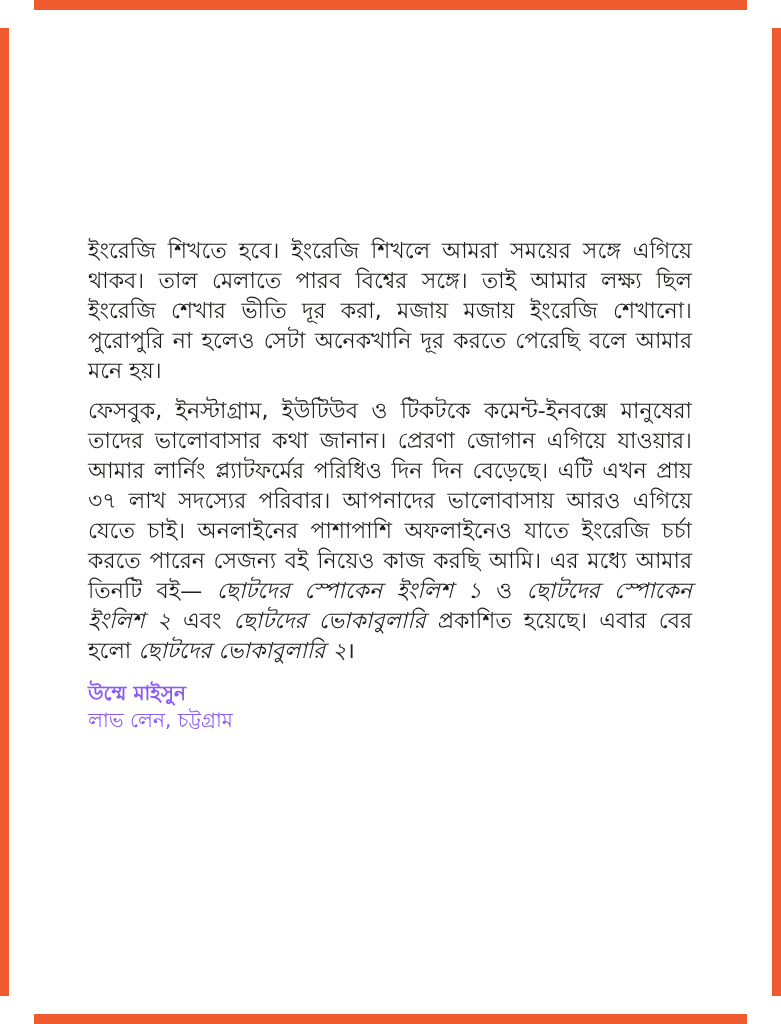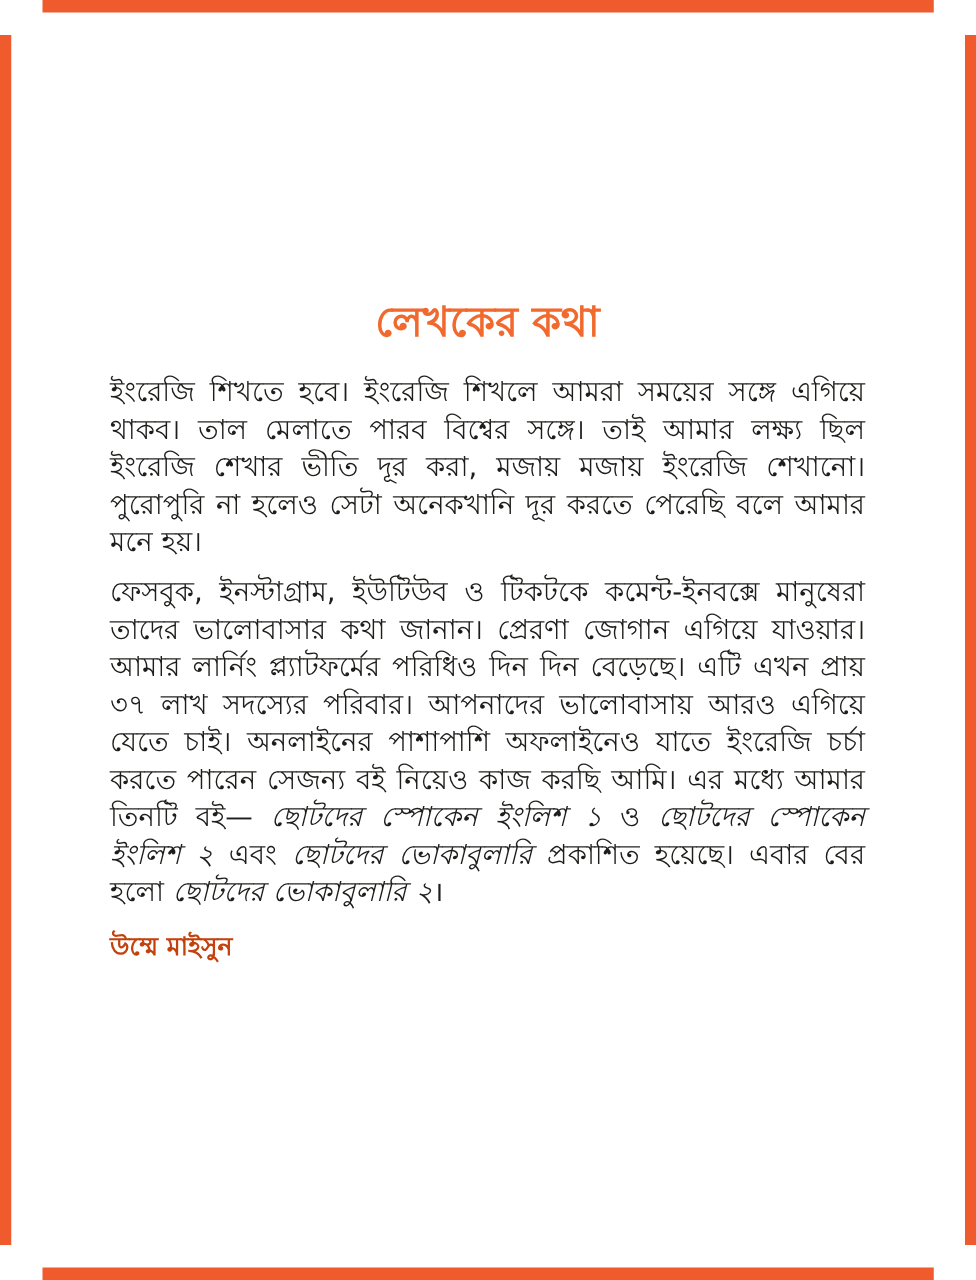--- a/index.html
+++ b/index.html
@@ -45,36 +45,36 @@
     line-height: 30px;
     text-align: justify;
     margin: 0 0 10px 0;
     color: #1d1d1b;
   }
   .body-para span.it { font-style: italic; }
   .signature {
     margin-top: 14px;
     font-size: 20px;
     line-height: 27px;
-    color: #c2410c;
+    color: #8b5cf6;
   }
   .signature .sig-name { font-weight: bold; }
 </style>
 </head>
 <body>
 
 <div class="frame-bar frame-top"></div>
 <div class="frame-bar frame-bottom"></div>
 <div class="frame-bar frame-left"></div>
 <div class="frame-bar frame-right"></div>
 
 <div class="content">
-  <h1 class="page-title">লেখকের কথা</h1>
 
   <p class="body-para"><span>ইংরেজি শিখতে হবে। ইংরেজি শিখলে আমরা সময়ের সঙ্গে এগিয়ে থাকব। তাল মেলাতে পারব বিশ্বের সঙ্গে। তাই আমার লক্ষ্য ছিল ইংরেজি শেখার ভীতি দূর করা, মজায় মজায় ইংরেজি শেখানো। পুরোপুরি না হলেও সেটা অনেকখানি দূর করতে পেরেছি বলে আমার মনে হয়।</span></p>
 
   <p class="body-para"><span>ফেসবুক, ইনস্টাগ্রাম, ইউটিউব ও টিকটকে কমেন্ট-ইনবক্সে মানুষেরা তাদের ভালোবাসার কথা জানান। প্রেরণা জোগান এগিয়ে যাওয়ার। আমার লার্নিং প্ল্যাটফর্মের পরিধিও দিন দিন বেড়েছে। এটি এখন প্রায় ৩৭ লাখ সদস্যের পরিবার। আপনাদের ভালোবাসায় আরও এগিয়ে যেতে চাই। অনলাইনের পাশাপাশি অফলাইনেও যাতে ইংরেজি চর্চা করতে পারেন সেজন্য বই নিয়েও কাজ করছি আমি। এর মধ্যে আমার তিনটি বই— </span><span class="it">ছোটদের স্পোকেন ইংলিশ ১</span><span> ও </span><span class="it">ছোটদের স্পোকেন ইংলিশ ২</span><span> এবং </span><span class="it">ছোটদের ভোকাবুলারি</span><span> প্রকাশিত হয়েছে। এবার বের হলো </span><span class="it">ছোটদের ভোকাবুলারি ২</span><span>।</span></p>
 
 
   <div class="signature">
     <div class="sig-name">উম্মে মাইসুন</div>
+    <div class="sig-place">লাভ লেন, চট্টগ্রাম</div>
   </div>
 </div>
 
 </body></html>

